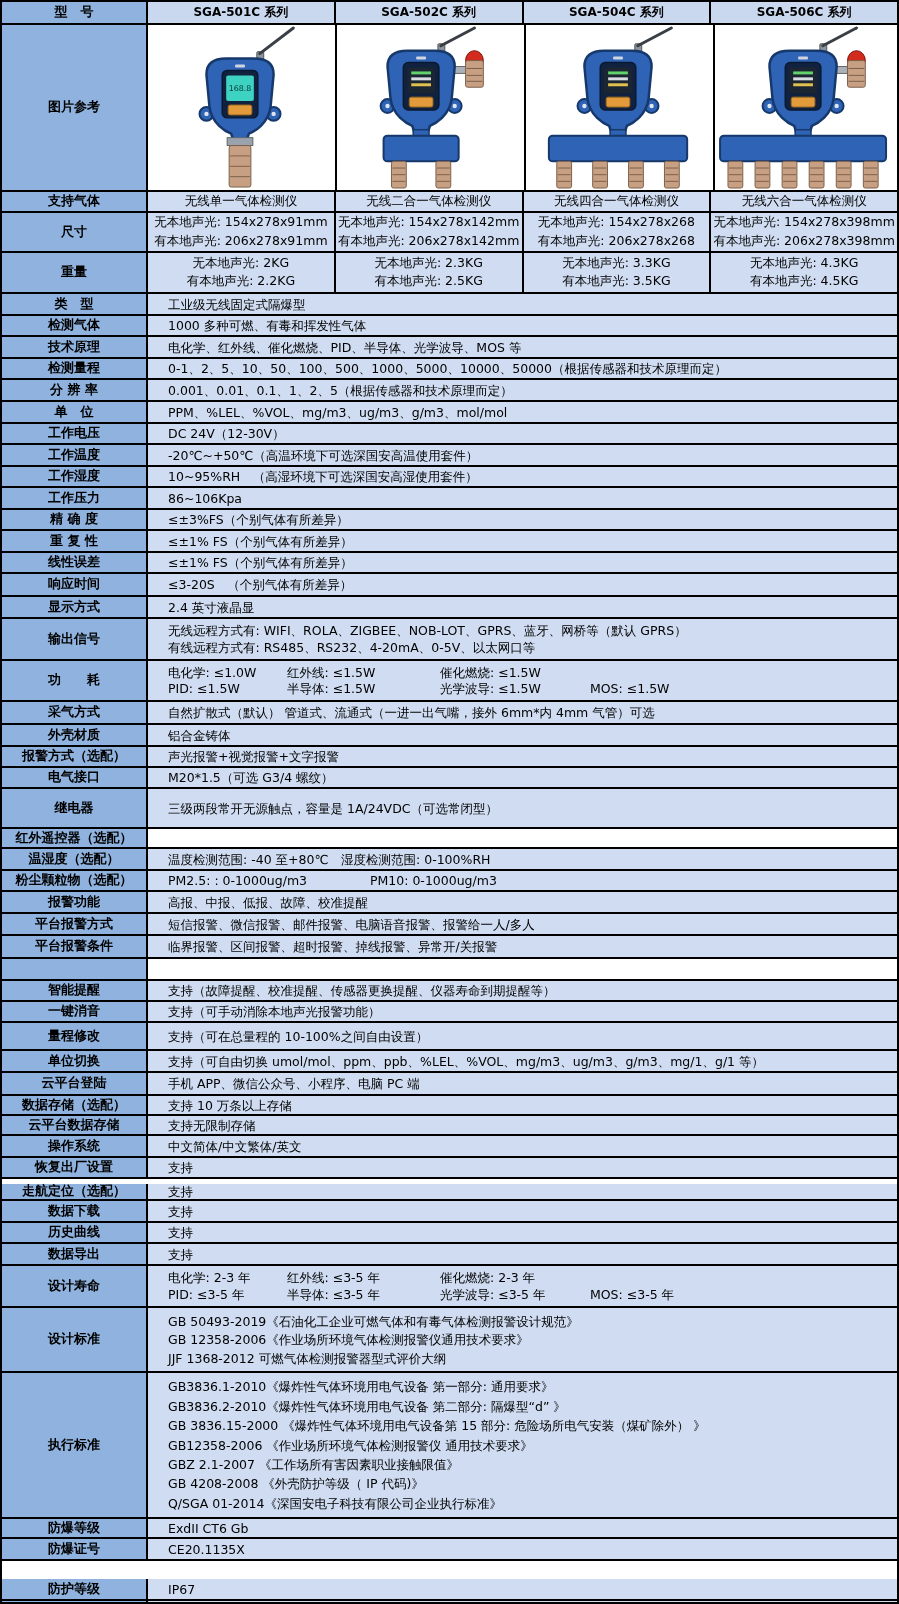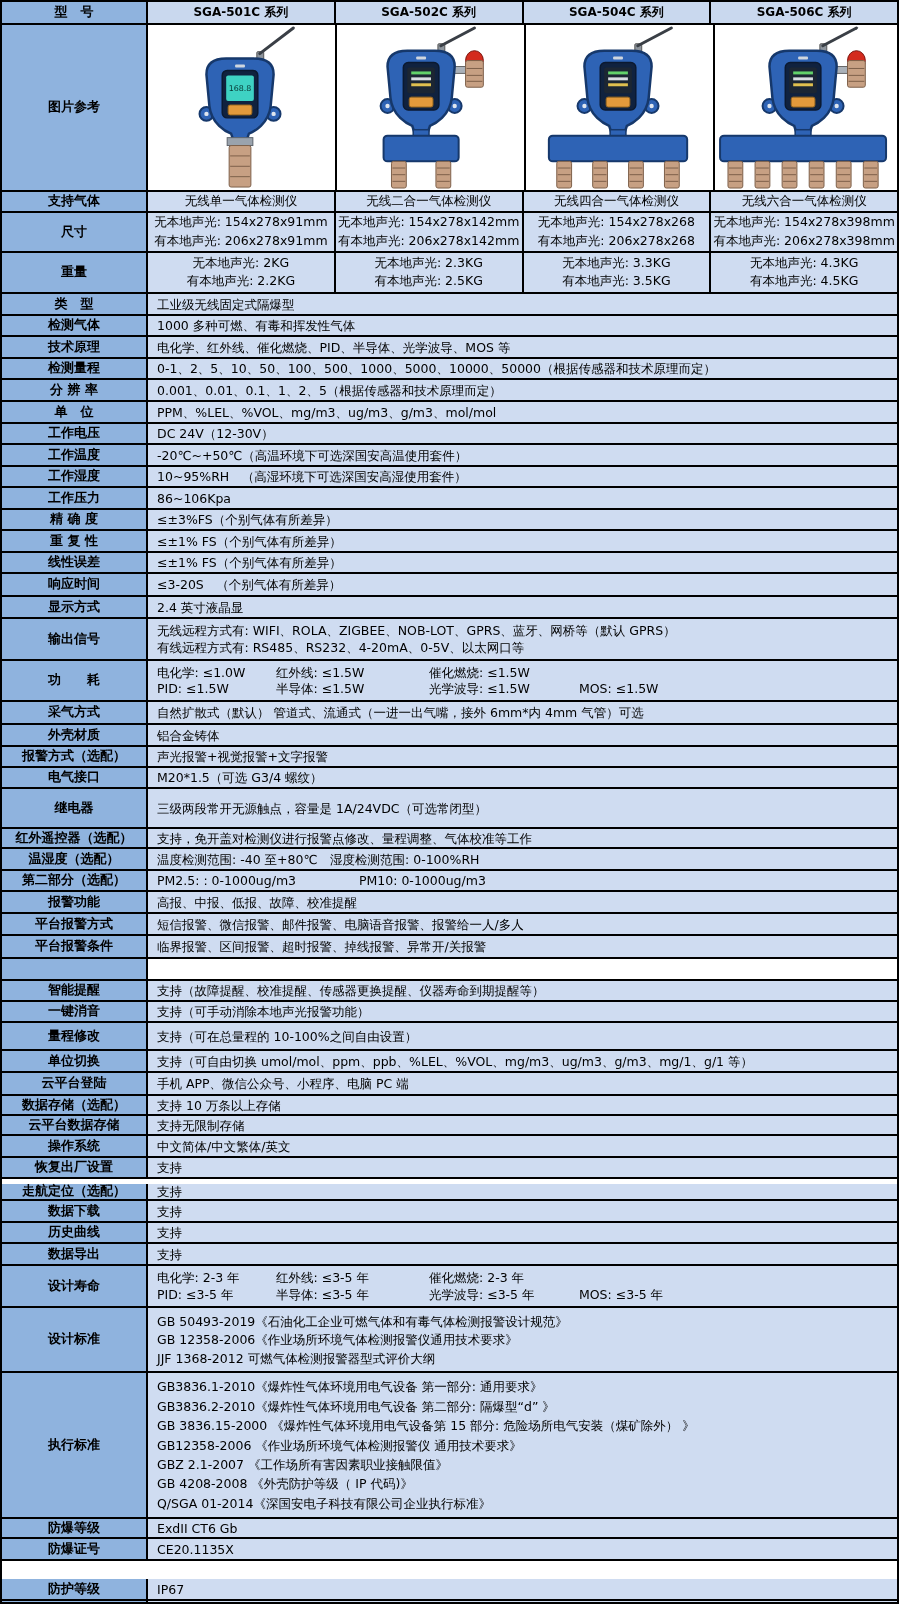--- a/index.html
+++ b/index.html
@@ -15,21 +15,21 @@
     flex:0 0 146px; width:146px;
     background:var(--label-bg,#8fb3de);
     border-right:2px solid var(--border,#000);
     display:flex; align-items:center; justify-content:center;
     font-weight:bold; font-size:13px; text-align:center; line-height:1.15;
     box-sizing:border-box; padding:0 3px;
   }
   .content {
     flex:1; background:var(--cell-bg,#cfdcf1);
     display:flex; flex-direction:column; justify-content:center;
-    padding-left:9px; padding-right:4px; font-size:12.5px; line-height:1.2;
+    padding-left:20px; padding-right:4px; font-size:12.5px; line-height:1.2;
     box-sizing:border-box;
   }
   .content.multi { justify-content:space-evenly; padding-top:2px; padding-bottom:2px; }
   .model-cells { flex:1; display:flex; box-sizing:border-box; }
   .model-cell {
     flex:1; background:var(--cell-bg,#cfdcf1);
     border-right:2px solid var(--border,#000);
     display:flex; flex-direction:column; align-items:center; justify-content:center;
     font-size:12.5px; box-sizing:border-box; text-align:center;
   }
@@ -386,32 +386,29 @@
         </div>
       </div>
       <div class="row" style="height: 40px;">
         <div class="label-cell">继电器</div>
         <div class="content">
           <div>三级两段常开无源触点，容量是 1A/24VDC（可选常闭型）</div>
         </div>
       </div>
       <div class="row" style="height: 20px;">
         <div class="label-cell">红外遥控器（选配）</div>
-        <div class="content">
-          <div>支持，免开盖对检测仪进行报警点修改、量程调整、气体校准等工作</div>
-        </div>
       </div>
       <div class="row" style="height: 22px;">
         <div class="label-cell">温湿度（选配）</div>
         <div class="content">
           <div>温度检测范围: -40 至+80℃　湿度检测范围: 0-100%RH</div>
         </div>
       </div>
       <div class="row" style="height: 21px;">
-        <div class="label-cell">第二部分（选配）</div>
+        <div class="label-cell">粉尘颗粒物（选配）</div>
         <div class="content">
           <div class="grid-line"><span class="c0">PM2.5: : 0-1000ug/m3</span><span class="c1">PM10: 0-1000ug/m3</span></div>
         </div>
       </div>
       <div class="row" style="height: 22px;">
         <div class="label-cell">报警功能</div>
         <div class="content">
           <div>高报、中报、低报、故障、校准提醒</div>
         </div>
       </div>

